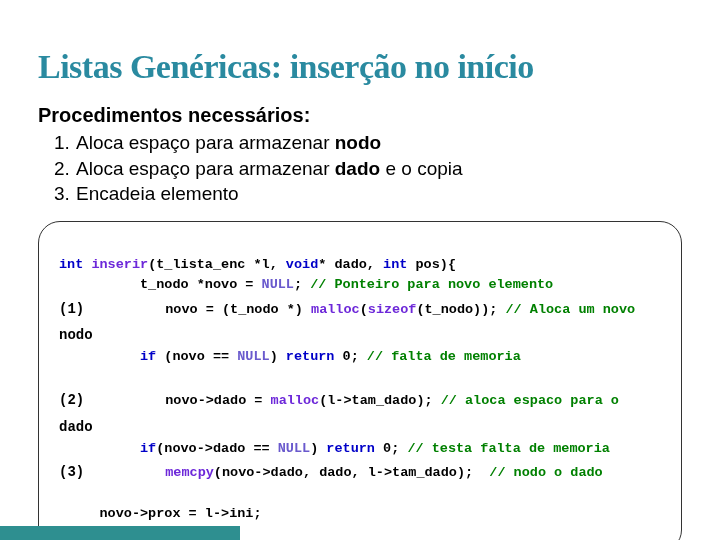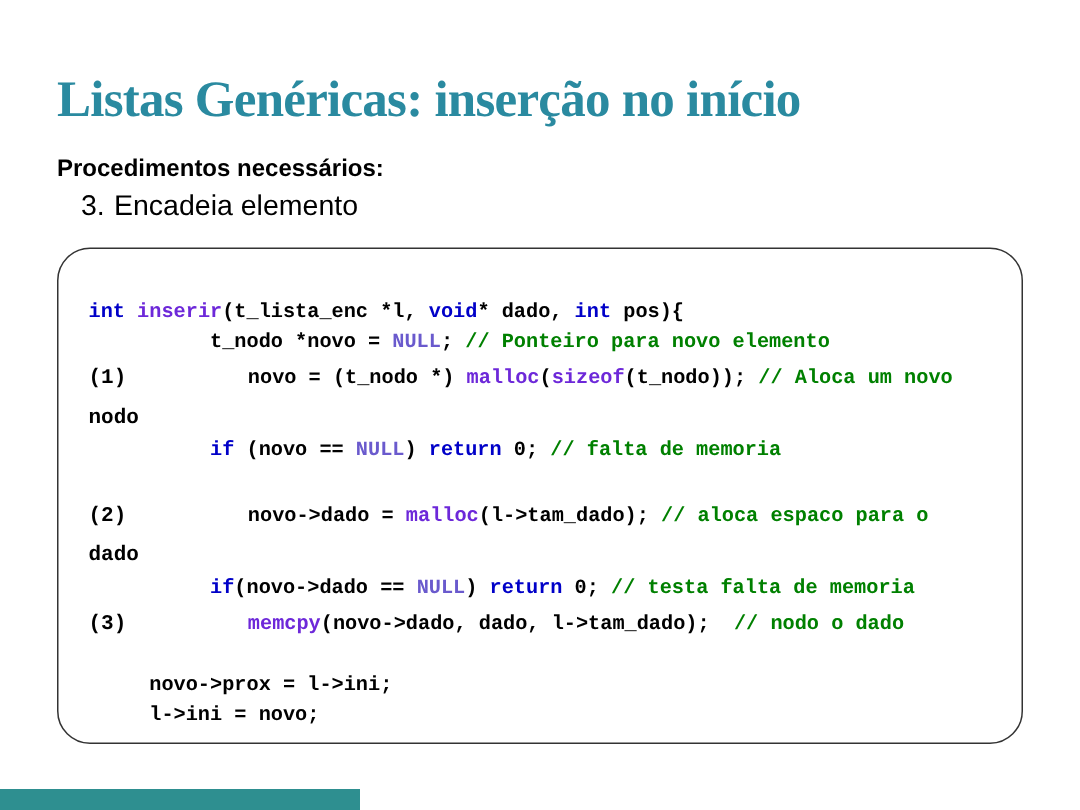--- a/index.html
+++ b/index.html
@@ -15,21 +15,21 @@
   .title {
     font-family: Liberation Serif, serif;
     font-stretch: condensed;
     font-size: 34px;
     font-weight: 700;
     color: #2a8aa0;
     letter-spacing: -0.5px;
     margin-bottom: 18px;
   }
   .subhead {
-    font-size: 16px;
+    font-size: 20px;
     font-weight: 700;
     color: #000;
     margin-bottom: 3px;
   }
   .steps {
     list-style: none;
     padding-left: 16px;
     margin-bottom: 14px;
   }
   .steps li {
@@ -73,20 +73,22 @@
   }
 </style>
 </head>
 <body>
 
 <h1 class="title">Listas Genéricas: inserção  no início</h1>
 
 <div class="subhead">Procedimentos necessários:</div>
 
 <ol class="steps">
+  <li><span class="num">1.</span><span>Aloca espaço para armazenar </span><b>nodo</b><span></span></li>
+  <li><span class="num">2.</span><span>Aloca espaço para armazenar </span><b>dado</b><span> e o copia</span></li>
   <li><span class="num">3.</span><span>Encadeia elemento</span><b></b><span></span></li>
 </ol>
 
 <div class="codebox">
 <span class="kw">int</span><span class="fn"> inserir</span><span>(t_lista_enc *l, </span><span class="kw">void</span><span>* dado, </span><span class="kw">int</span><span> pos){</span>
 <span>          t_nodo *novo = </span><span class="nul">NULL</span><span>; </span><span class="cm">// Ponteiro para novo elemento</span>
 <span class="step-tag">(1)</span><span>          novo = (t_nodo *) </span><span class="fn">malloc</span><span>(</span><span class="fn">sizeof</span><span>(t_nodo)); </span><span class="cm">// Aloca um novo</span>
 <span class="step-tag">nodo</span>
 <span>          </span><span class="kw">if</span><span> (novo == </span><span class="nul">NULL</span><span>) </span><span class="kw">return</span><span> 0; </span><span class="cm">// falta de memoria</span>
 

